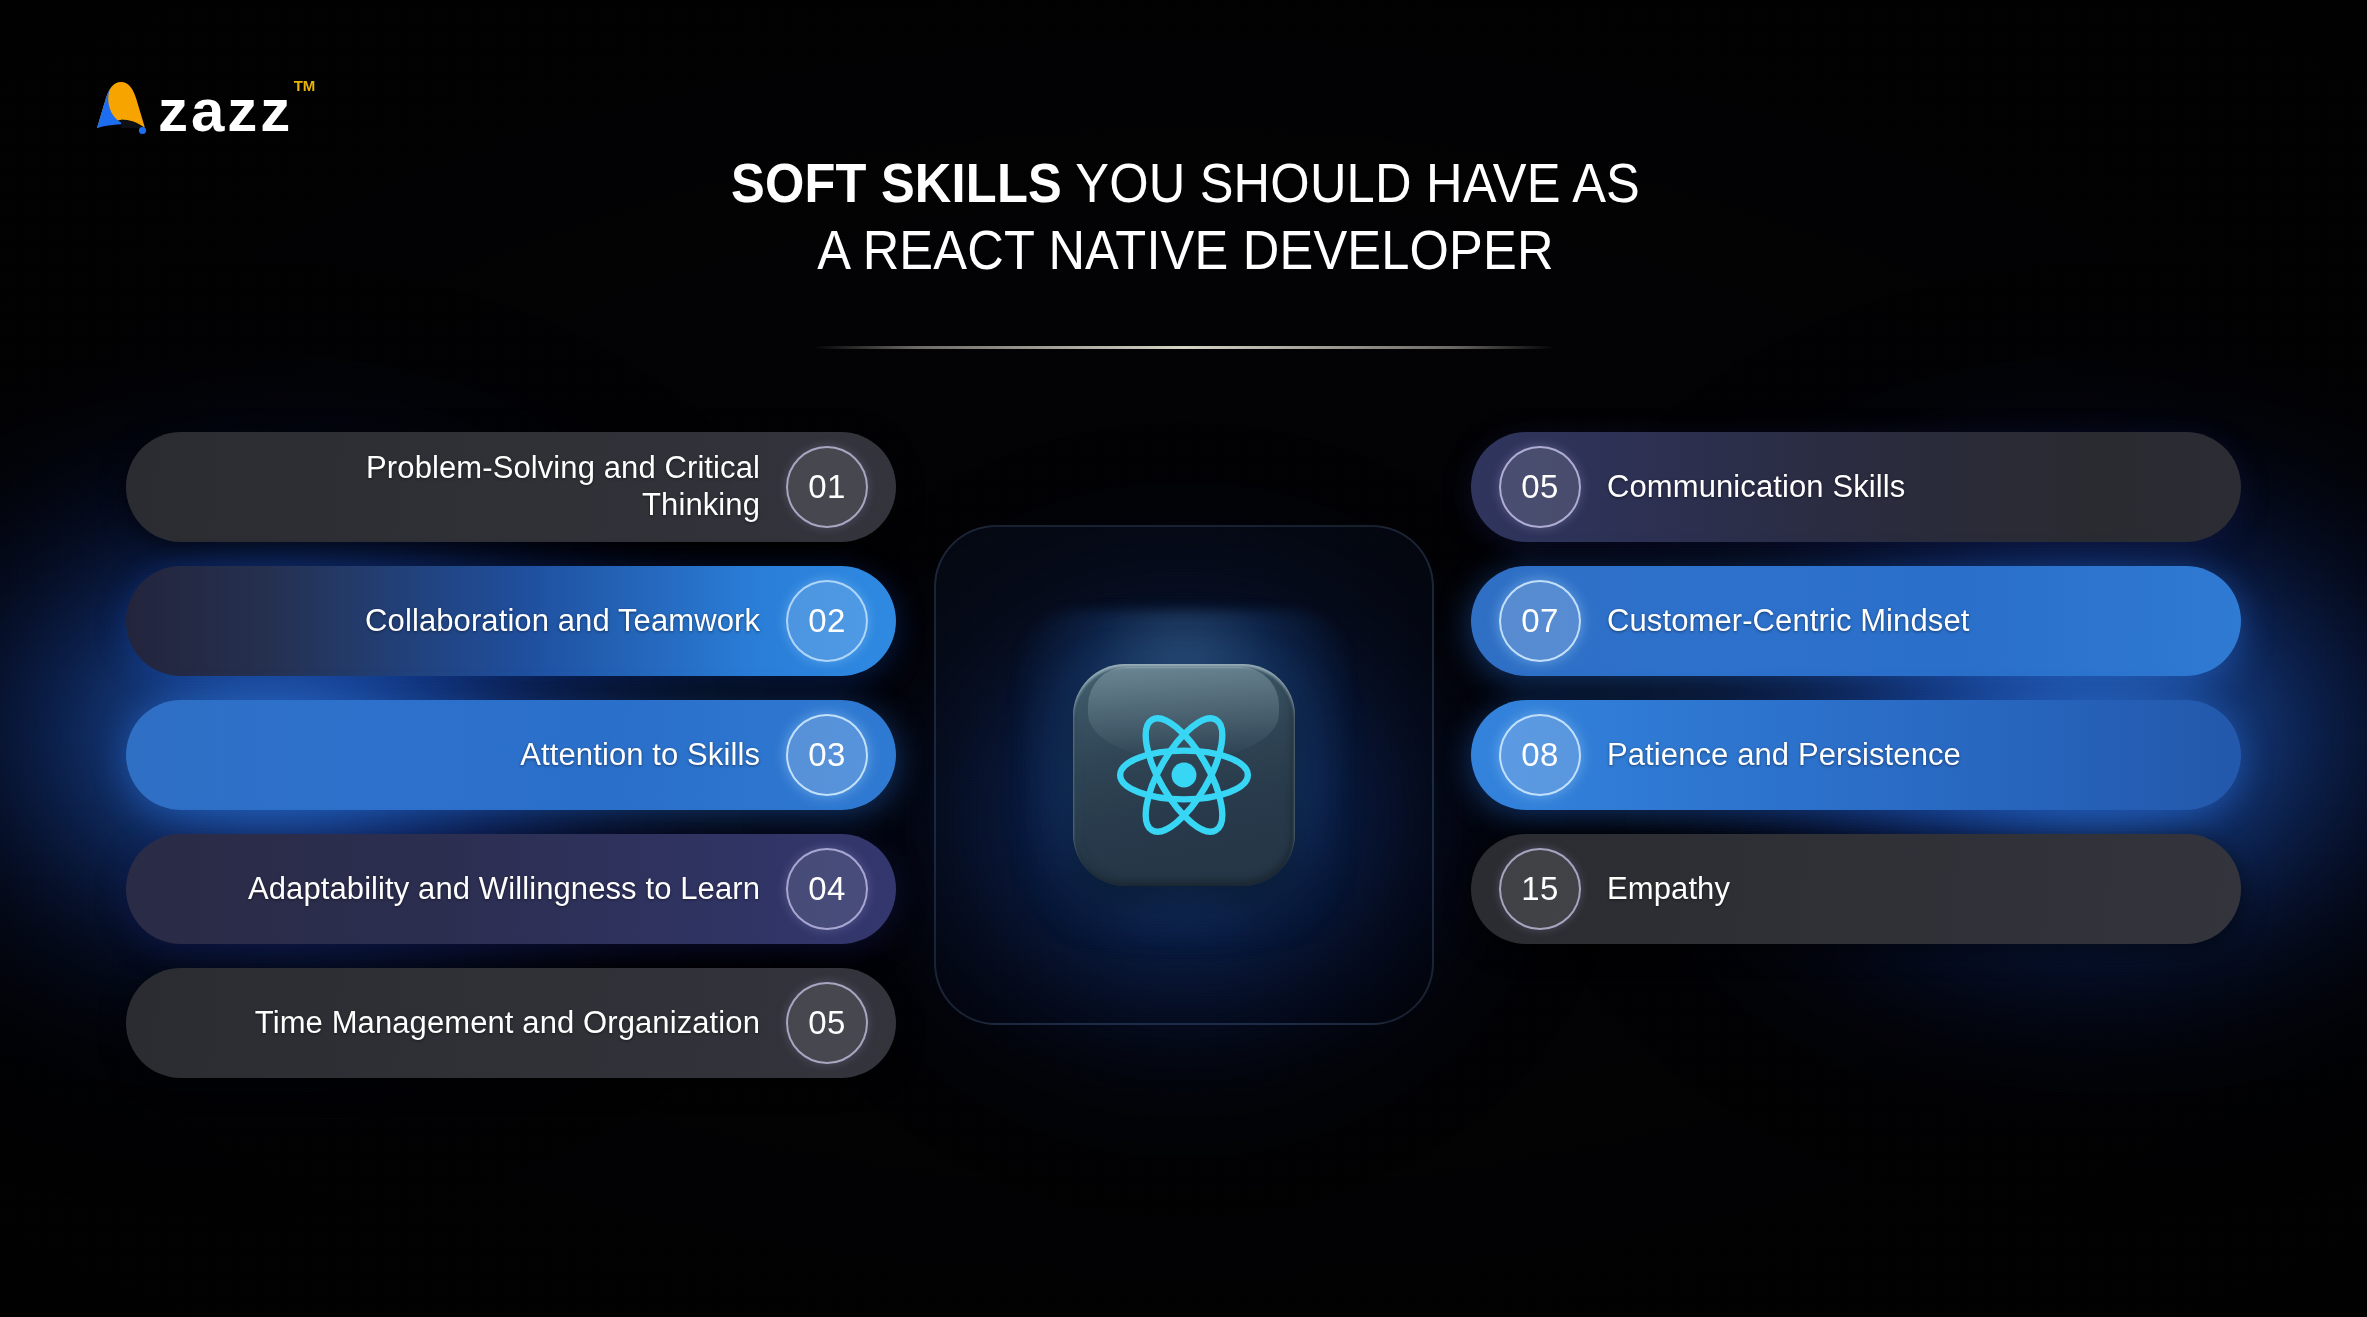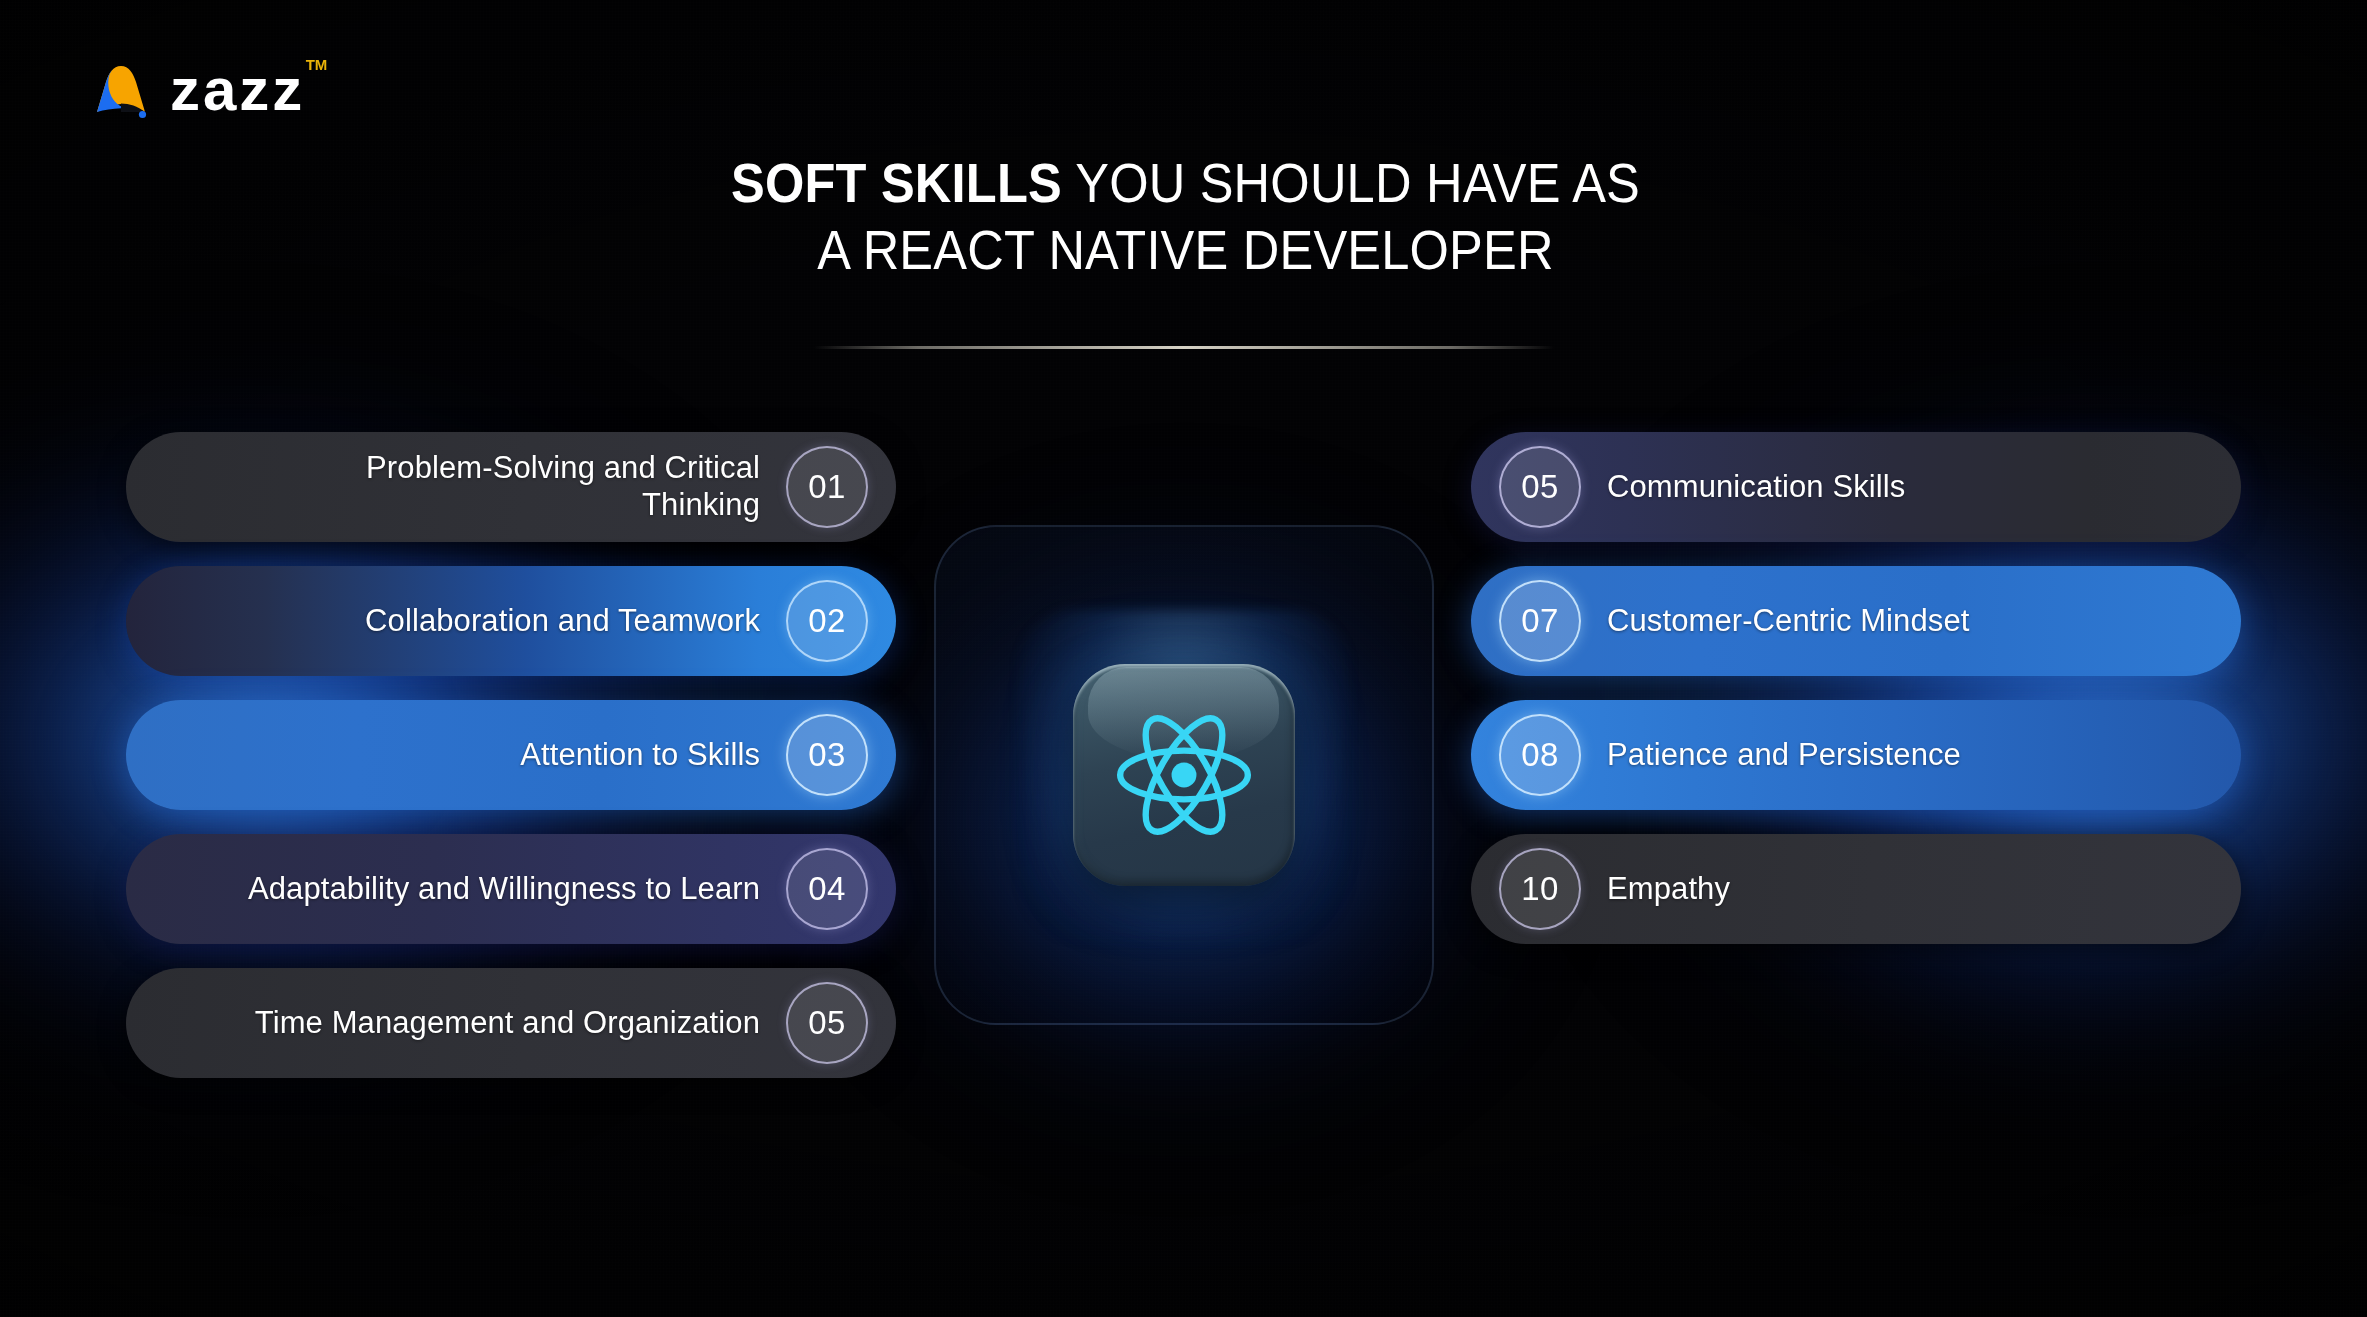--- a/index.html
+++ b/index.html
@@ -77,22 +77,22 @@
     position: absolute; inset: 0;
     opacity: 0.14;
     background-image:
       repeating-linear-gradient(0deg, rgba(255,255,255,0.035) 0 1px, rgba(0,0,0,0) 1px 3px),
       repeating-linear-gradient(90deg, rgba(255,255,255,0.03) 0 1px, rgba(0,0,0,0) 1px 3px);
   }
 
   
   .logo {
     position: absolute;
-    left: 88px; top: 62px;
-    display: flex; align-items: flex-start; gap: 16px;
+    left: 88px; top: 78px;
+    display: flex; align-items: center; gap: 4px;
     z-index: 9;
   }
   .logo-mark { position: relative; width: 66px; height: 66px; }
   .logo-mark svg { display: block; width: 66px; height: 66px; }
   .logo-word {
     color: #ffffff;
     font-size: 60px;
     font-weight: 700;
     letter-spacing: 3px;
     line-height: 0.92;
@@ -403,18 +403,18 @@
       </div>
       <div class="pill v-bright">
         <div class="badge">07</div>
         <div class="pill-label">Customer-Centric Mindset</div>
       </div>
       <div class="pill v-blue-fade">
         <div class="badge">08</div>
         <div class="pill-label">Patience and Persistence</div>
       </div>
       <div class="pill v-dark">
-        <div class="badge">10</div>
+        <div class="badge">15</div>
         <div class="pill-label">Empathy</div>
       </div>
     </div>
 
 </div>
 
 </body></html>

